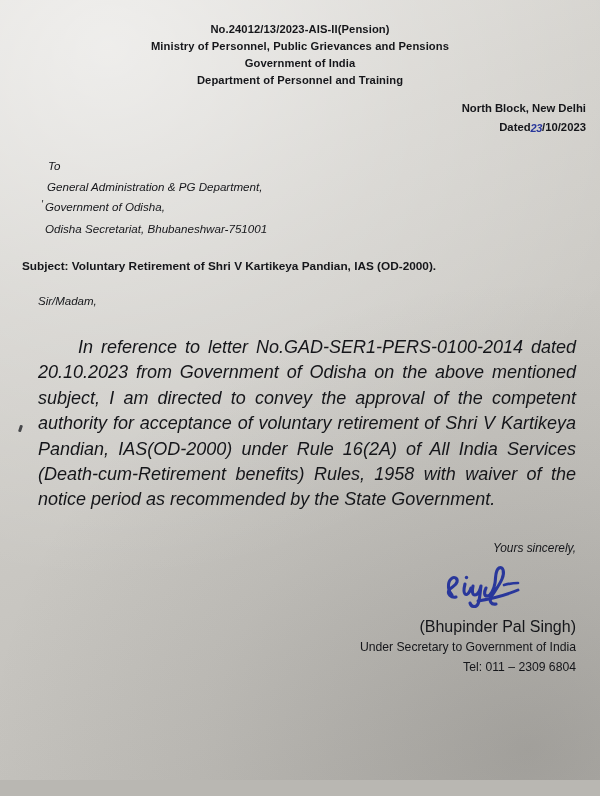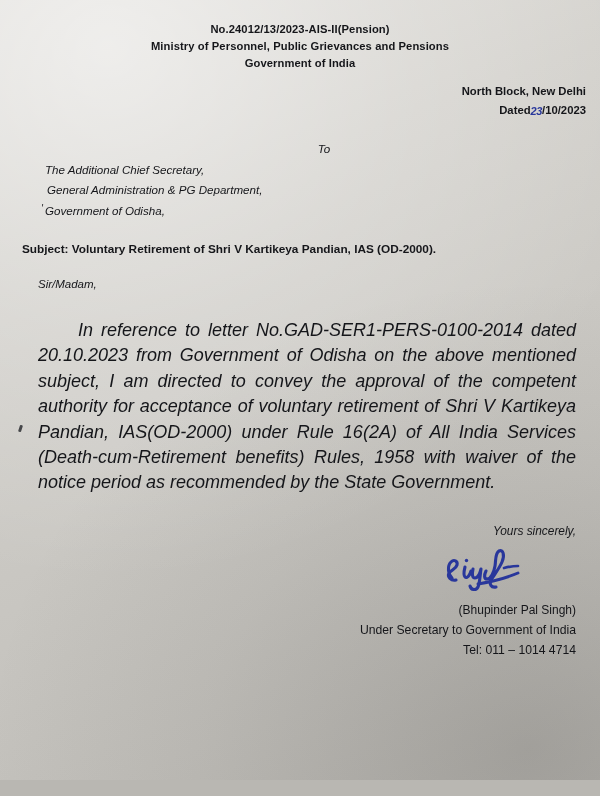--- a/index.html
+++ b/index.html
@@ -71,21 +71,21 @@
     top: 0.5px;
   }
 
   .to-block {
     margin-top: 19px;
     padding-left: 45px;
     font-size: 11.6px;
     font-style: italic;
     line-height: 20.5px;
   }
-  .to-block .l1 { padding-left: 3px; text-align: center; }
+  .to-block .l1 { padding-left: 3px; }
   .to-block .l3 { padding-left: 2px; }
   .tick {
     display: inline-block;
     width: 0;
     position: relative;
     left: -4px;
     top: -3px;
     color: #15161a;
     font-size: 10px;
   }
@@ -145,52 +145,53 @@
   .sig-wrap {
     height: 58px;
     position: relative;
   }
   .sig-svg {
     position: absolute;
     right: 42px;
     top: 2px;
   }
   .sig-name {
-    font-size: 12px;
+    font-size: 16px;
     line-height: 20px;
   }
   .sig-desig {
     font-size: 12.2px;
     line-height: 20px;
   }
   .sig-tel {
     font-size: 12.2px;
     line-height: 21px;
   }
 </style>
 </head>
 <body>
 
 <div id="page">
   <div class="sheet">
 
     <div class="hdr hdr-line1">No.24012/13/2023-AIS-II(Pension)</div>
     <div class="hdr">Ministry of Personnel, Public Grievances and Pensions</div>
     <div class="hdr">Government of India</div>
+    <div class="hdr">Department of Personnel and Training</div>
 
     <div class="place-block">
       <div>North Block, New Delhi</div>
       <div class="dated-row"><span>Dated</span><span class="ink-date">23</span><span>/10/2023</span></div>
     </div>
 
     <div class="to-block">
       <div class="l1">To</div>
-      <div>The Additional Chief Secretary,</div>
       <div class="l3">General Administration &amp; PG Department,</div>
       <div><span class="tick">'</span><span>Government of Odisha,</span></div>
+      <div>Odisha Secretariat, Bhubaneshwar-751001</div>
     </div>
 
     <div class="subject">Subject: Voluntary Retirement of Shri V Kartikeya Pandian, IAS (OD-2000).</div>
 
     <div class="salut">Sir/Madam,</div>
 
     <div class="body">In reference to letter No.GAD-SER1-PERS-0100-2014 dated 20.10.2023 from Government of Odisha on the above mentioned subject, I am directed to convey the approval of the competent authority for acceptance of voluntary retirement of Shri V Kartikeya Pandian, IAS(OD-2000) under Rule 16(2A) of All India Services (Death-cum-Retirement benefits) Rules, 1958 with waiver of the notice period as recommended by the State Government.</div>
 
     <div class="stray-mark"></div>
 
@@ -204,17 +205,17 @@
             <circle cx="28.5" cy="16.5" r="1.7" fill="#29379b" stroke="none"></circle>
             <path d="M35 25 C34 30, 34 34, 37 34 C40 34, 42 29, 43 25 C42 31, 42 38, 40 43 C38 47, 33 46, 32 42" stroke-width="3.1"></path>
             <path d="M48 27 C46 31, 46 35, 49 35 C53 35, 56 28, 57 22 C58 16, 57 9, 61 7 C65 5, 67 11, 64 18 C61 25, 56 31, 53 36 C51 40, 53 44, 58 43" stroke-width="3.1"></path>
             <path d="M66 24 C70 23, 75 22, 80 22" stroke-width="2.7"></path>
             <path d="M40 40 C52 38, 66 35, 80 29" stroke-width="2.9"></path>
           </g>
         </svg>
       </div>
       <div class="sig-name">(Bhupinder Pal Singh)</div>
       <div class="sig-desig">Under Secretary to Government of India</div>
-      <div class="sig-tel">Tel: 011 – 1014 4714</div>
+      <div class="sig-tel">Tel: 011 – 2309 6804</div>
     </div>
 
   </div>
 </div>
 
 </body></html>

